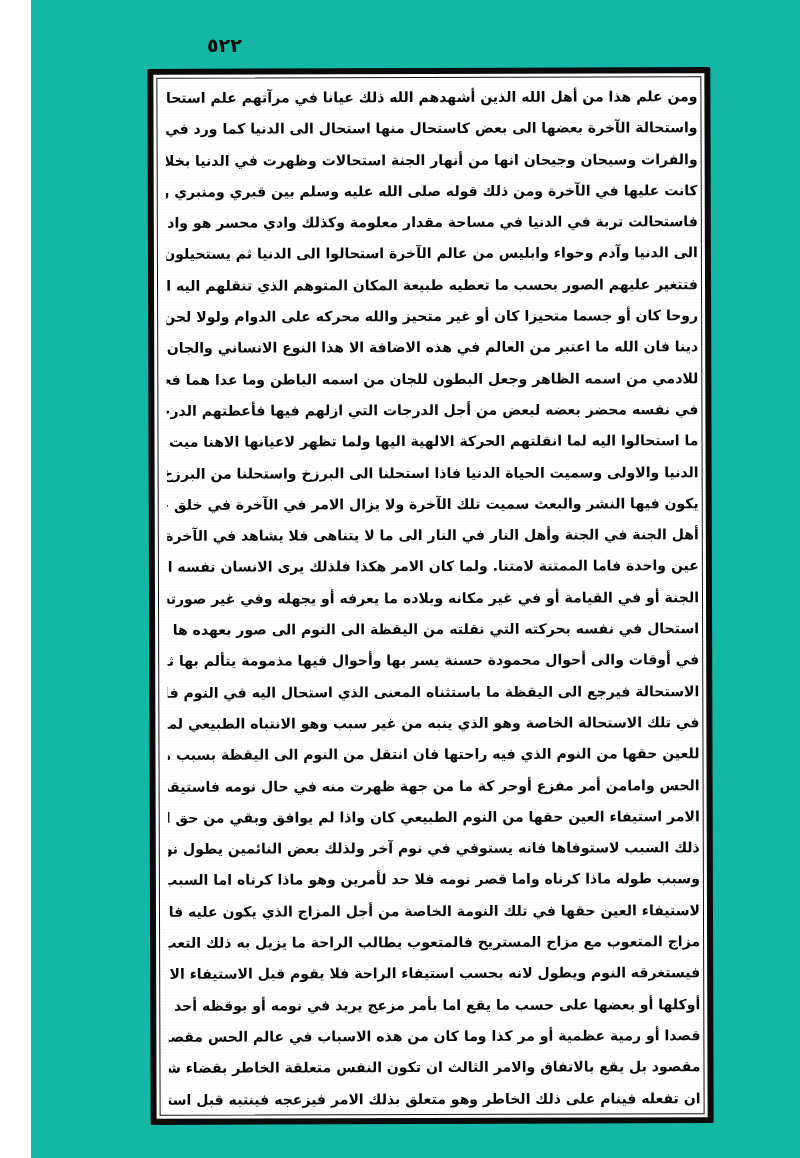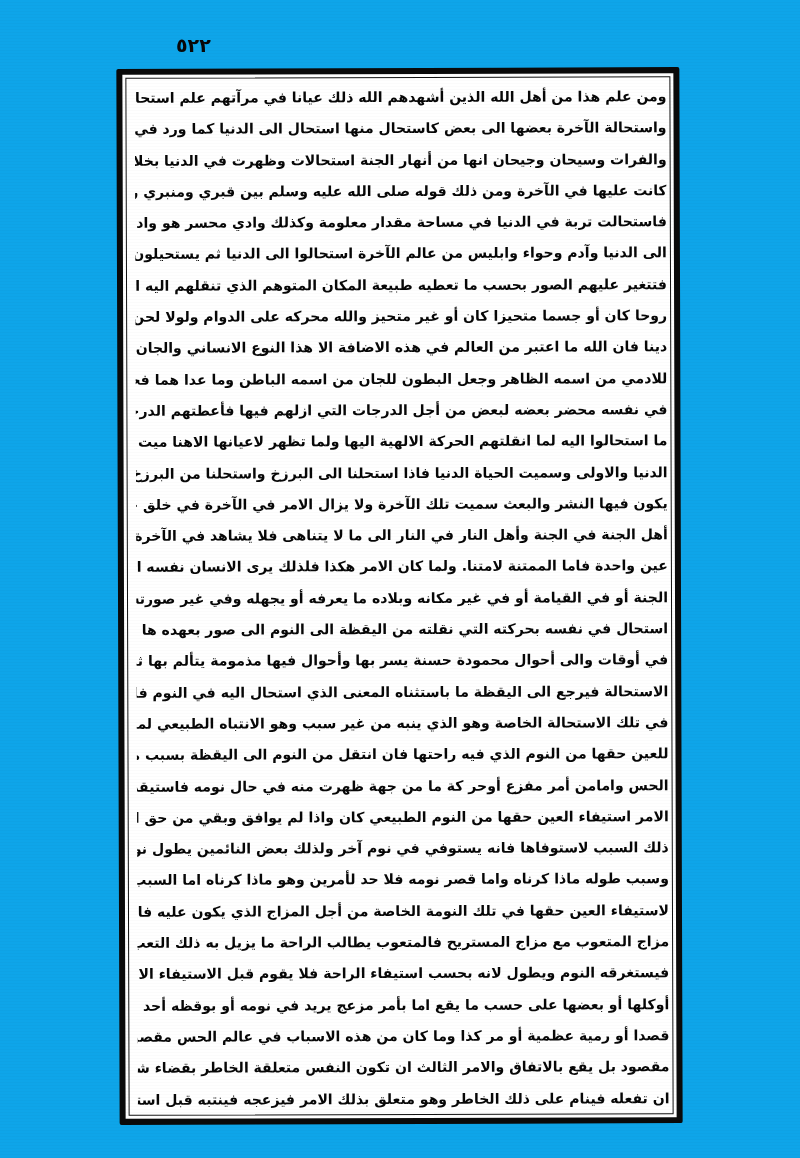--- a/index.html
+++ b/index.html
@@ -13,21 +13,22 @@
     height: 1158px;
     position: relative;
     overflow: hidden;
     font-family: "DejaVu Sans", "Liberation Sans", sans-serif;
   }
 
   
   #page-sheet {
     position: absolute;
     inset: 0;
-    background: #0ea5e9;
+    background: #14b8a6;
+    margin-left: 31px;
   }
 
   
   #folio-number {
     position: absolute;
     top: 34px;
     left: 176px;
     font-family: "DejaVu Sans", "Liberation Sans", sans-serif;
     font-size: 19px;
     font-weight: 700;

